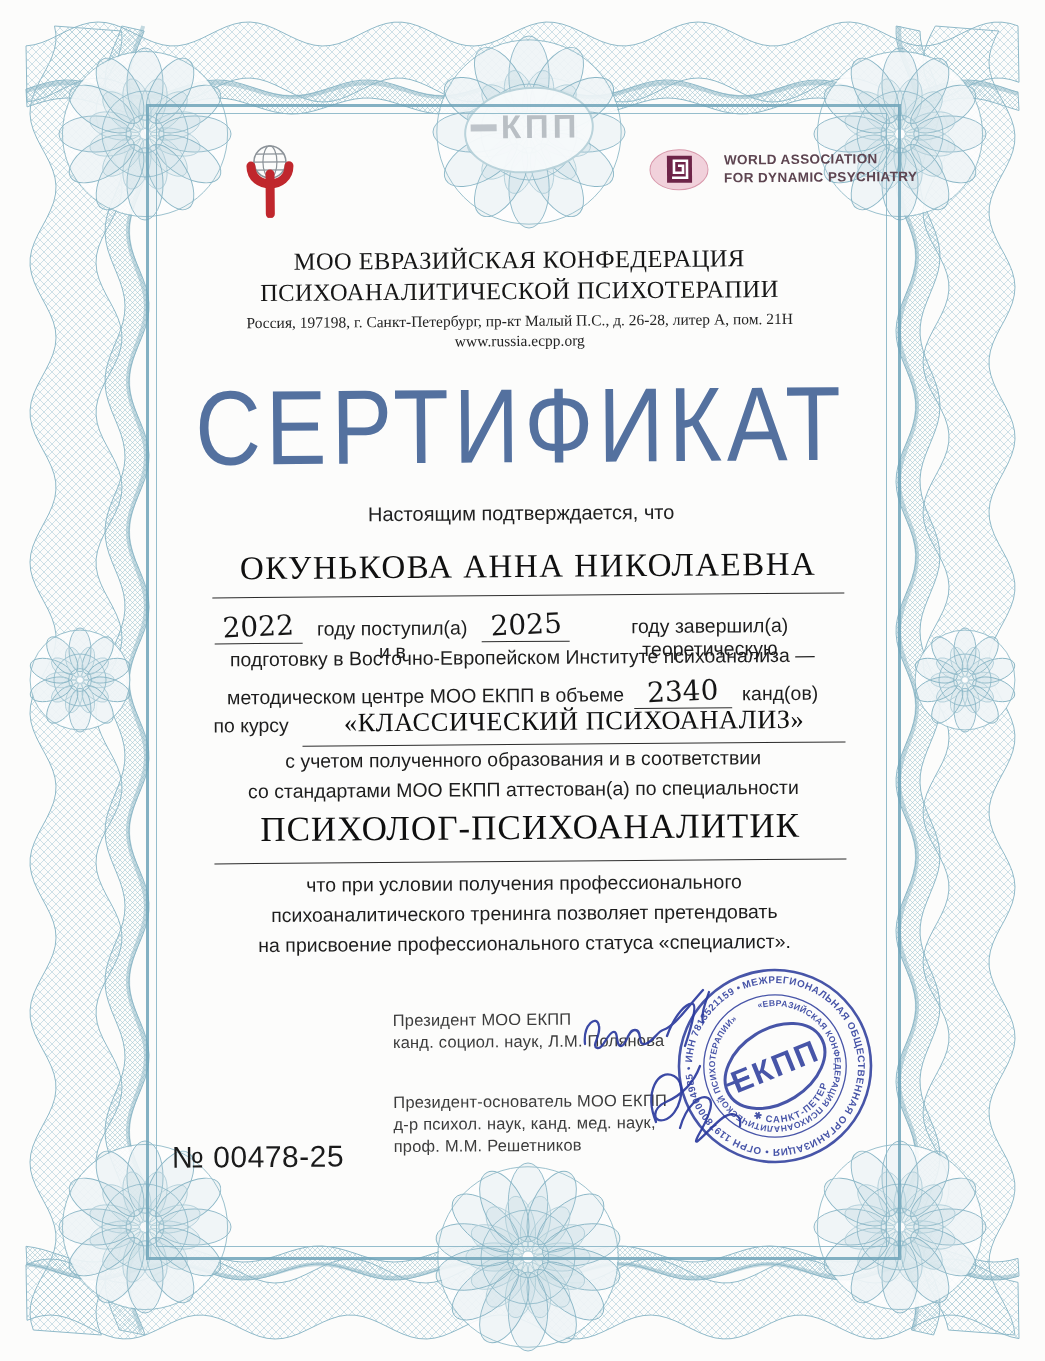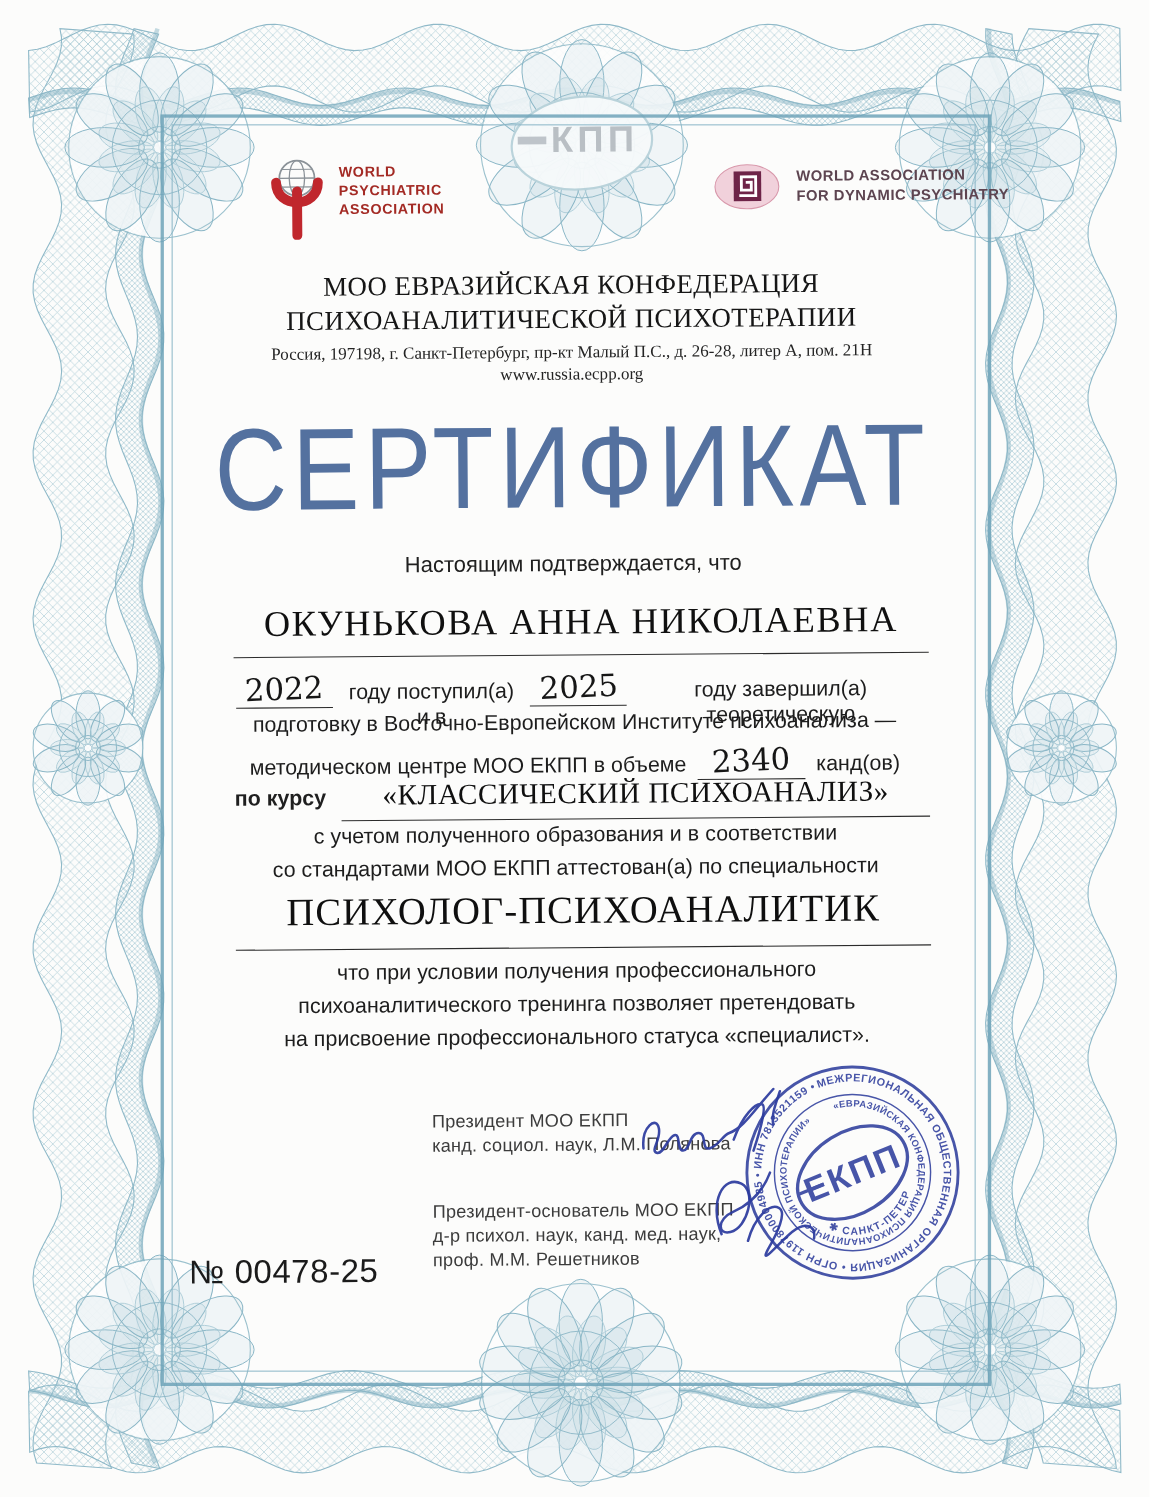--- a/index.html
+++ b/index.html
@@ -31,21 +31,21 @@
   .title{left:160px;width:725px;text-align:center;font-size:91px;font-weight:300;color:#54719f;
          letter-spacing:5px;transform:scaleY(1.16);transform-origin:top center;white-space:nowrap;}
   .subtitle{font-size:20px;font-weight:500;color:#202020;}
   .name{left:213px;width:632px;text-align:center;font-family:"Liberation Serif",serif;font-size:33px;
         letter-spacing:1.5px;color:#101010;padding-bottom:10px;border-bottom:1.6px solid #2b2b2b;}
   .bodyline{font-size:19.5px;font-weight:500;color:#1d1d1d;}
   .flexrow{display:flex;justify-content:center;align-items:baseline;}
   .fill{display:inline-block;border-bottom:1.6px solid #2b2b2b;text-align:center;padding:0 6px;margin:0 10px;}
   .hand{display:inline-block;font-family:"DejaVu Serif",serif;font-size:28px;color:#161616;transform:rotate(-2deg);}
   .courserow{left:213px;width:632px;display:flex;align-items:baseline;}
-  .courselabel{font-size:19.5px;font-weight:700;white-space:nowrap;padding-right:14px;}
+  .courselabel{font-size:19.5px;font-weight:400;white-space:nowrap;padding-right:14px;}
   .coursetext{flex:1;text-align:center;font-family:"Liberation Serif",serif;font-size:26.5px;color:#101010;
               letter-spacing:.5px;border-bottom:1.6px solid #2b2b2b;padding-bottom:7px;}
   .specialty{left:213px;width:632px;text-align:center;font-family:"Liberation Serif",serif;font-size:35px;
              letter-spacing:1px;color:#0f0f0f;padding-bottom:13px;border-bottom:1.6px solid #2b2b2b;}
   .sig{left:390px;font-size:16.5px;font-weight:500;color:#3c3c3c;line-height:22px;letter-spacing:.2px;}
   .certnum{left:168px;top:1138px;font-size:30px;font-weight:500;color:#1b1b1b;letter-spacing:.5px;}
   #ink{position:absolute;left:0;top:0;z-index:5;pointer-events:none;}
 </style>
 </head>
 <body>
@@ -304,25 +304,20 @@
     <div class="abs wpa">
       <svg width="56" height="78" viewBox="0 0 56 78">
         <circle cx="28" cy="22" r="16" fill="none" stroke="#8b9298" stroke-width="1.6"></circle>
         <ellipse cx="28" cy="22" rx="7" ry="16" fill="none" stroke="#8b9298" stroke-width="1.2"></ellipse>
         <line x1="12" y1="22" x2="44" y2="22" stroke="#8b9298" stroke-width="1.2"></line>
         <line x1="14" y1="14" x2="42" y2="14" stroke="#8b9298" stroke-width="1.1"></line>
         <line x1="14" y1="30" x2="42" y2="30" stroke="#8b9298" stroke-width="1.1"></line>
         <path d="M9,26 C9,50 47,50 47,26" fill="none" stroke="#c0272d" stroke-width="9" stroke-linecap="round"></path>
         <line x1="28" y1="34" x2="28" y2="74" stroke="#c0272d" stroke-width="9" stroke-linecap="round"></line>
       </svg>
-      <div class="wpa-text">
-        <div>WORLD</div>
-        <div>PSYCHIATRIC</div>
-        <div>ASSOCIATION</div>
-      </div>
     </div>
 
     <div class="abs wadp">
       <svg width="62" height="46" viewBox="0 0 62 46">
         <ellipse cx="31" cy="23" rx="29" ry="20" fill="#eec3d0" opacity="0.75"></ellipse>
         <ellipse cx="31" cy="23" rx="29" ry="20" fill="none" stroke="#d898ab" stroke-width="1"></ellipse>
         <rect x="19" y="9" width="25" height="27" fill="#6e2448"></rect>
         <path d="M24,31 H39 V14 H26 V26 H35 V19 H30" fill="none" stroke="#ffffff" stroke-width="2.6"></path>
       </svg>
       <div class="wadp-text">

